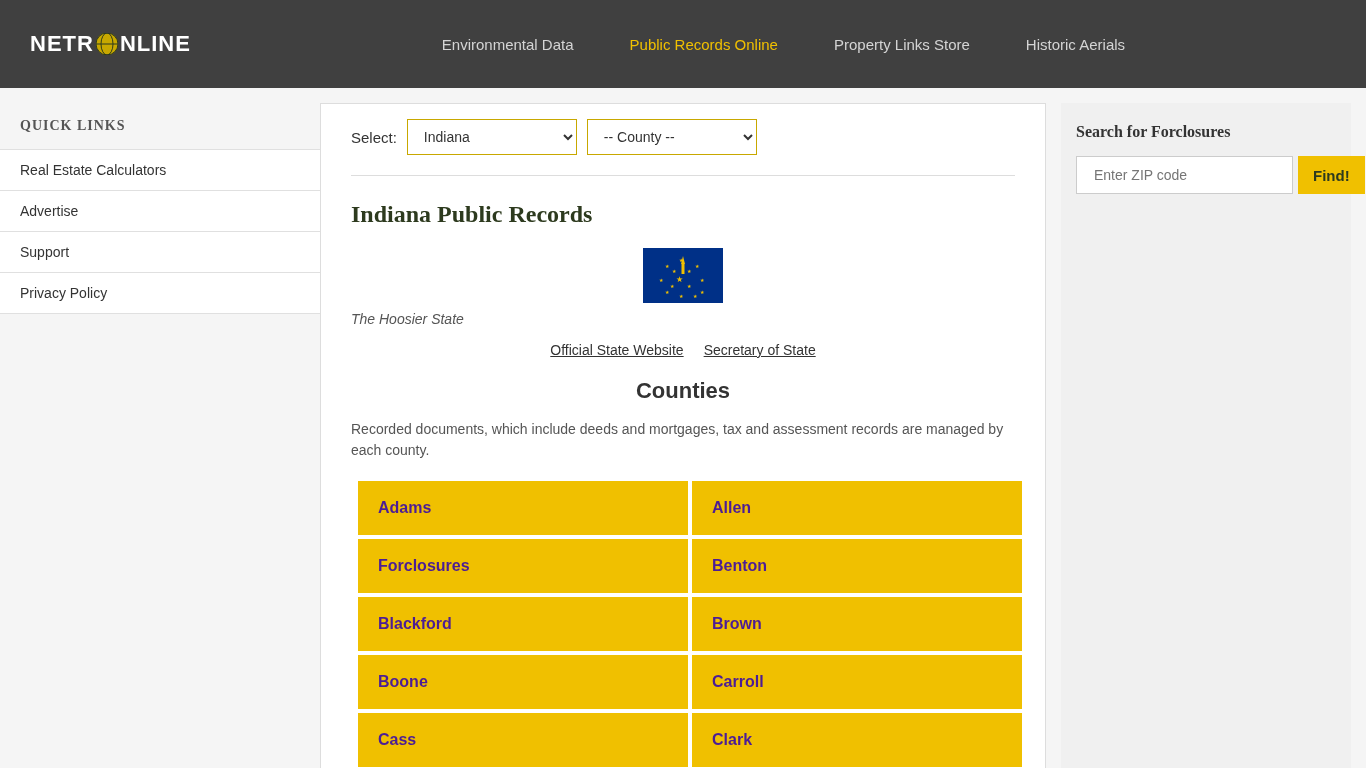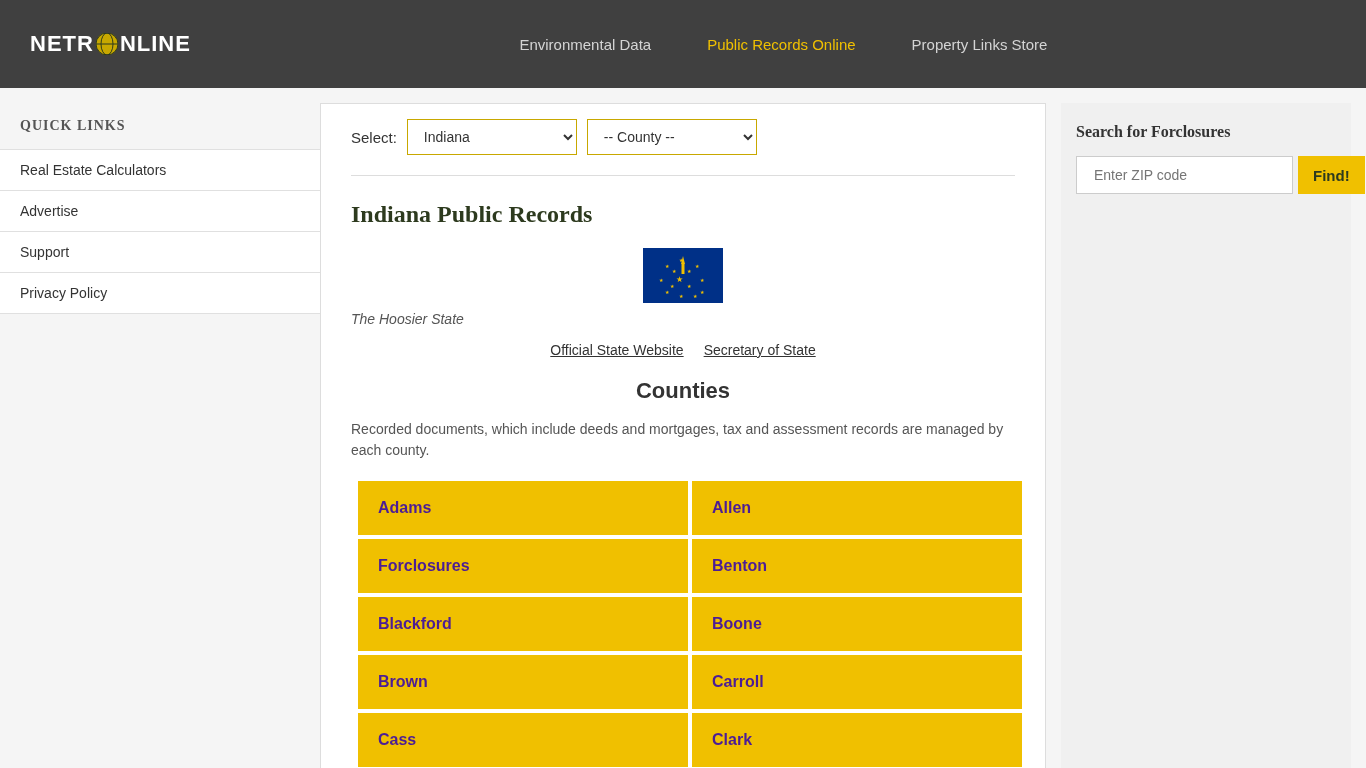--- a/index.html
+++ b/index.html
@@ -240,20 +240,21 @@
         <line x1="0" y1="11" x2="22" y2="11" stroke="#2d3a1e" stroke-width="1"></line>
         <circle cx="11" cy="11" r="11" fill="none" stroke="#2d3a1e" stroke-width="1"></circle>
       </svg>
     </span>
     <span>NLINE</span>
   </div>
   <nav class="nav">
     <a class="nav-item">Environmental Data</a>
     <a class="nav-item active">Public Records Online</a>
     <a class="nav-item">Property Links Store</a>
+    <a class="nav-item">Historic Aerials</a>
   </nav>
 </header>
 
 <div class="page-body">
 
   <aside class="sidebar">
     <div class="sidebar-title">Quick Links</div>
     <a class="sidebar-link">Real Estate Calculators</a>
     <a class="sidebar-link">Advertise</a>
     <a class="sidebar-link">Support</a>
@@ -312,22 +313,22 @@
 
     <h2 class="counties-title">Counties</h2>
     <p class="counties-desc">Recorded documents, which include deeds and mortgages, tax and assessment records are managed by each county.</p>
 
     <div class="county-grid">
       <button class="county-btn">Adams</button>
       <button class="county-btn">Allen</button>
       <button class="county-btn">Forclosures</button>
       <button class="county-btn">Benton</button>
       <button class="county-btn">Blackford</button>
+      <button class="county-btn">Brown</button>
       <button class="county-btn">Boone</button>
-      <button class="county-btn">Brown</button>
       <button class="county-btn">Carroll</button>
       <button class="county-btn">Cass</button>
       <button class="county-btn">Clark</button>
     </div>
 
   </main>
 
   <aside class="right-sidebar">
     <h3 class="foreclosure-title">Search for Forclosures</h3>
     <div class="foreclosure-form">

